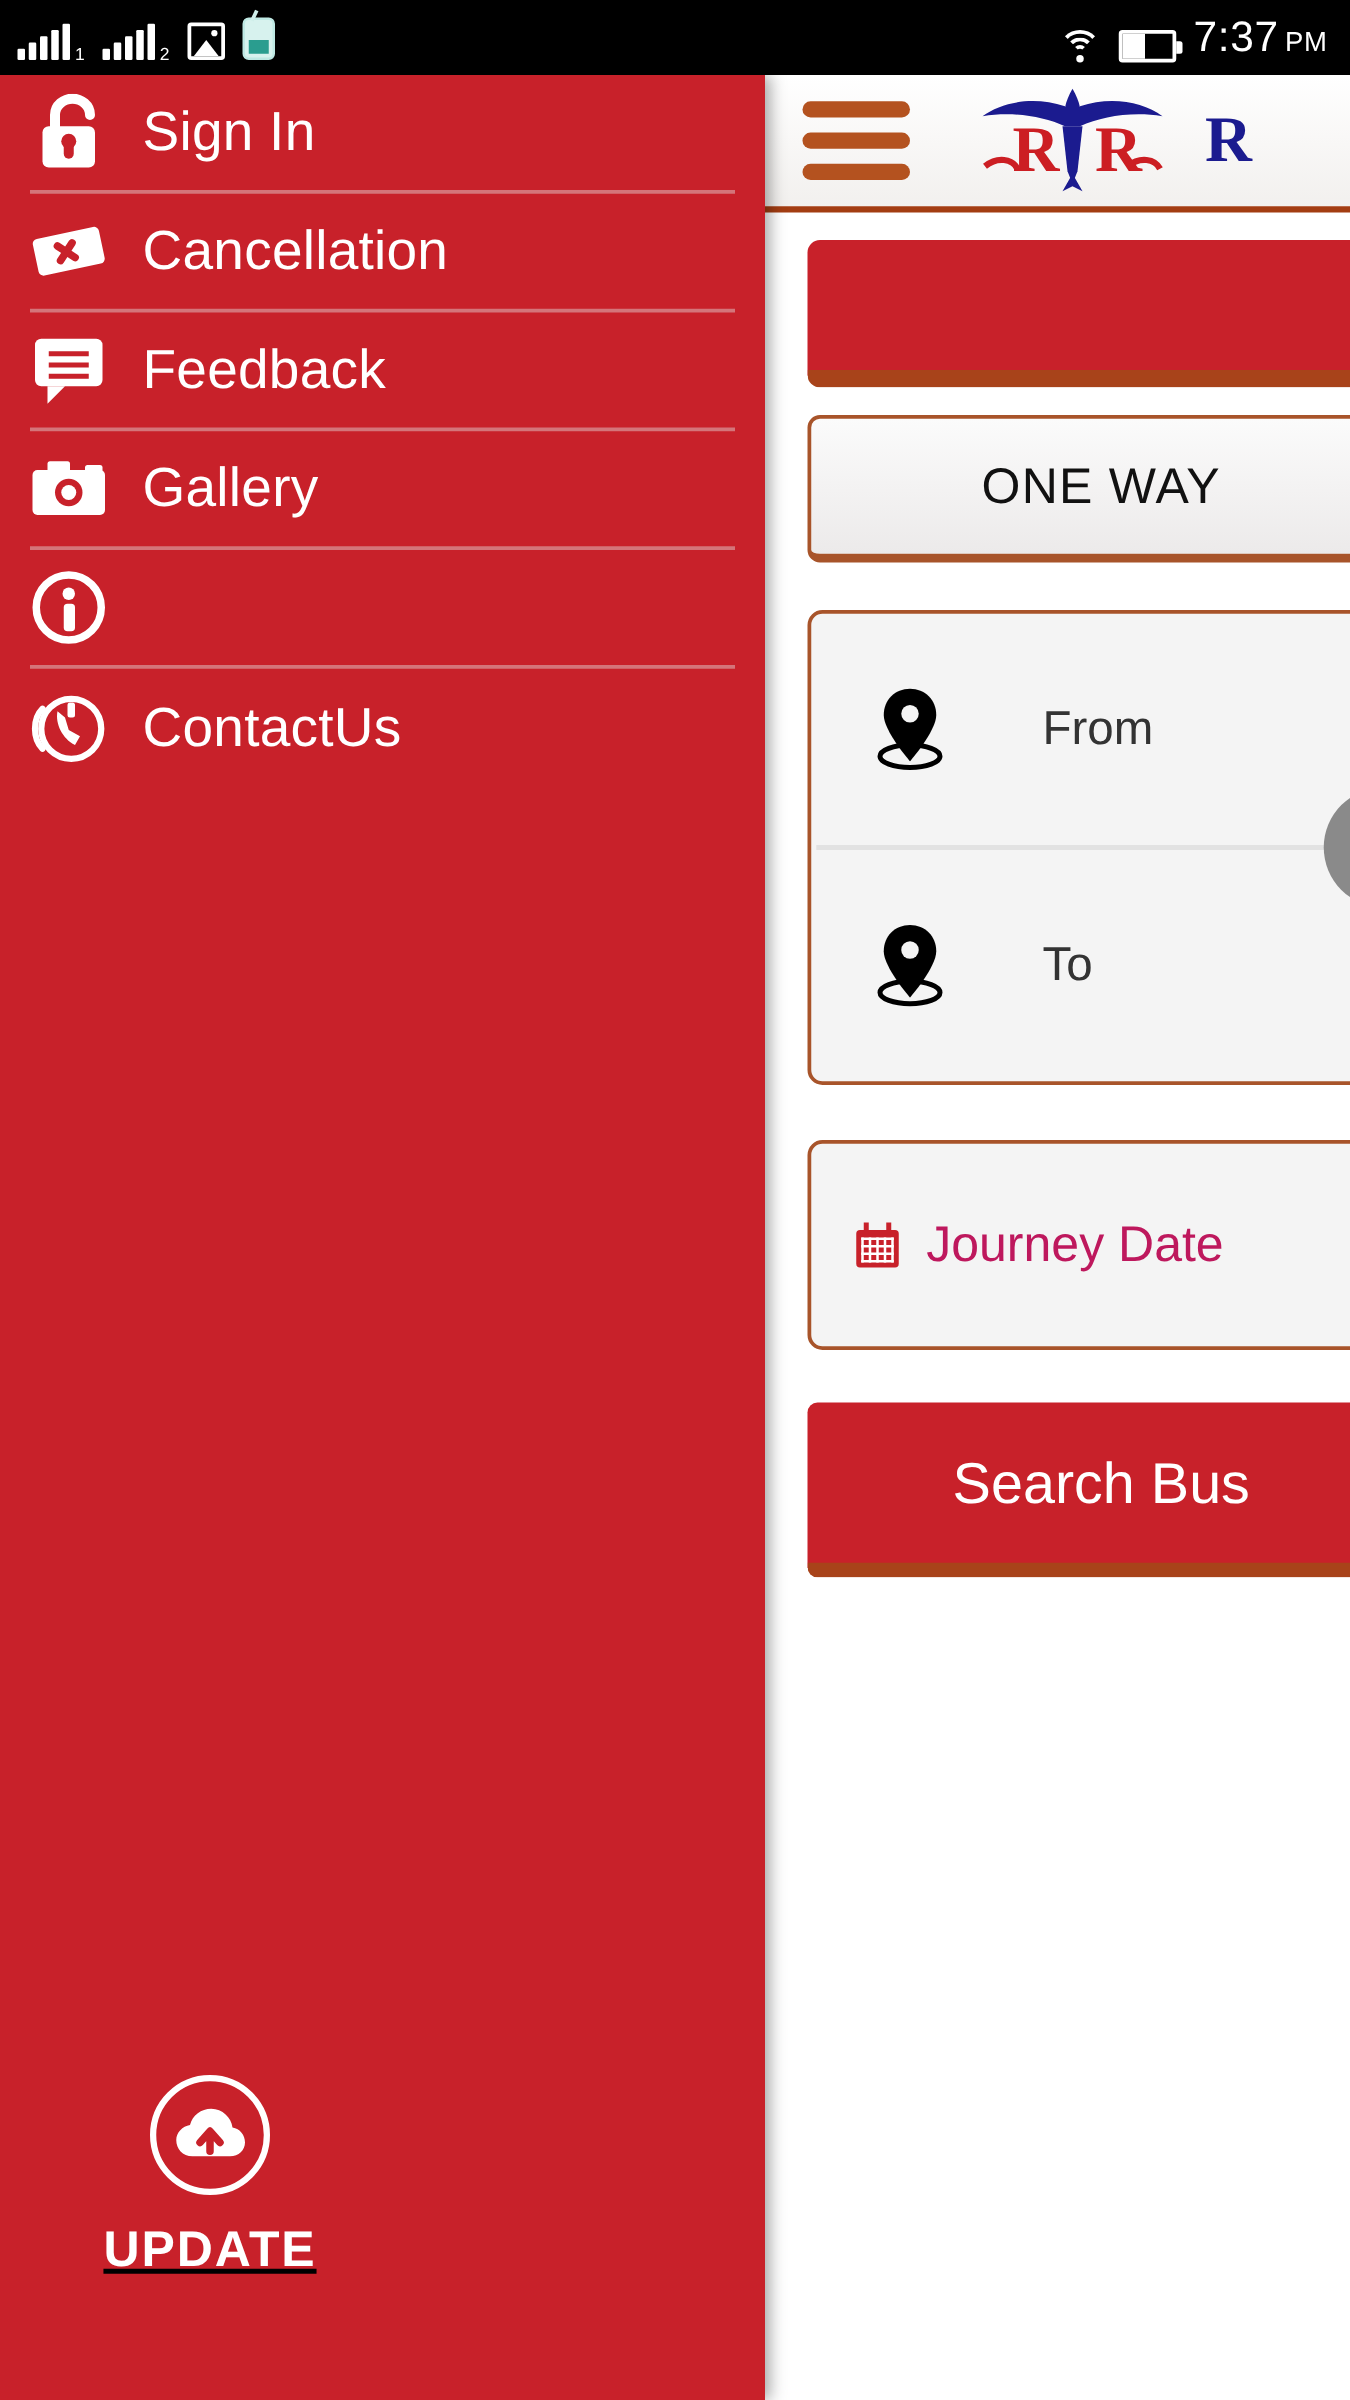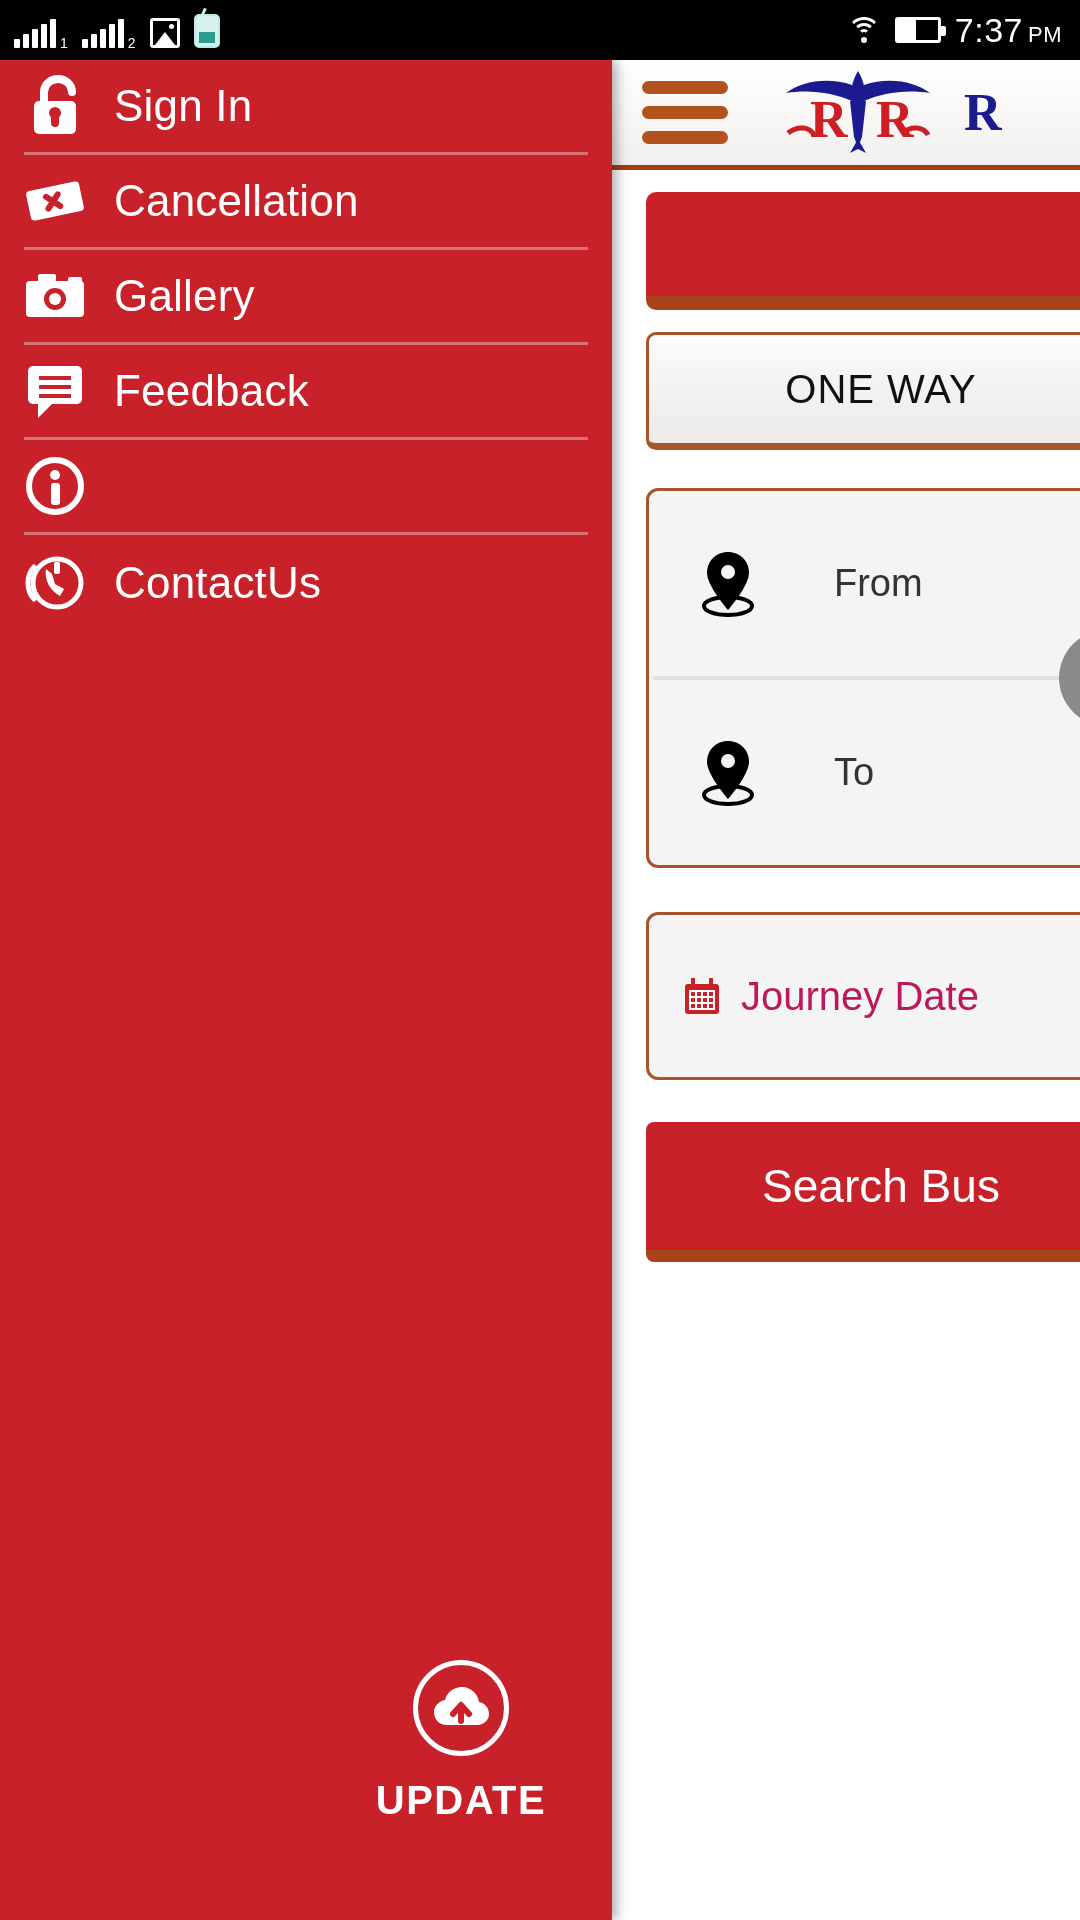--- a/index.html
+++ b/index.html
@@ -12,21 +12,21 @@
   #screen { position:relative; width:1080px; height:1920px; overflow:hidden; background:#fff; }
 
   
   #statusbar {
     position:absolute; top:0; left:0; width:1080px; height:60px;
     background:#000; color:#fff;
     display:flex; align-items:center; justify-content:space-between;
     padding:0 18px 0 14px;
   }
   .sb-left { display:flex; align-items:flex-end; gap:14px; height:60px; padding-bottom:12px;}
-  .sb-right { display:flex; align-items:center; gap:14px; }
+  .sb-right { display:flex; align-items:flex-end; gap:14px; }
 
   .sig { position:relative; display:flex; align-items:flex-end; gap:3px; height:30px;}
   .sig i { display:block; width:6px; background:#fff; border-radius:1px; }
   .sig i:nth-child(1){height:9px;} .sig i:nth-child(2){height:14px;}
   .sig i:nth-child(3){height:19px;} .sig i:nth-child(4){height:24px;}
   .sig i:nth-child(5){height:29px;}
   .sig .simnum { font-size:14px; line-height:10px; color:#fff; margin-left:1px; align-self:flex-end;}
 
   .ic-gallery { width:30px; height:30px; border:3px solid #fff; border-radius:3px; position:relative; overflow:hidden; background:#000;}
   .ic-gallery:after{ content:""; position:absolute; left:2px; bottom:0; width:0;height:0;
@@ -138,22 +138,23 @@
     color:#fff;
   }
   .mitem:last-child { border-bottom:none; }
   .mitem .mlabel { font-size:44px; color:#fff; letter-spacing:.2px; }
   .micon { width:62px; height:62px; display:flex; align-items:center; justify-content:center; flex:0 0 62px;}
   .micon svg { display:block; }
 
   #drawerfill { flex:1 1 auto; }
 
   #drawerfooter {
-    height:260px; display:flex; align-items:flex-start; justify-content:flex-end;
-    padding:0 36px;
+    height:260px; display:flex; align-items:flex-start; justify-content:flex-start;
+    padding:0 53px;
+    text-decoration:underline;
   }
   .fbtn { width:230px; display:flex; flex-direction:column; align-items:center; gap:22px; color:#fff; }
   .fbtn .circ {
     width:96px; height:96px; border:5px solid #fff; border-radius:50%;
     display:flex; align-items:center; justify-content:center;
   }
   .fbtn .flabel { font-size:40px; letter-spacing:1.5px; font-weight:bold; }
 </style>
 </head>
 <body>
@@ -290,46 +291,46 @@
               <rect x="4" y="10" width="54" height="30" rx="4" fill="#fff"></rect>
               <path d="M14 20 L26 32 M26 20 L14 32" stroke="#c8212a" stroke-width="6" stroke-linecap="round" transform="translate(9,-1)"></path>
             </g>
           </svg>
         </span>
         <span class="mlabel">Cancellation</span>
       </div>
 
       <div class="mitem">
         <span class="micon">
+          <svg width="58" height="58" viewBox="0 0 58 58">
+            <rect x="2" y="4" width="54" height="38" rx="5" fill="#fff"></rect>
+            <path d="M12 42 L12 56 L26 42 Z" fill="#fff"></path>
+            <rect x="13" y="14" width="32" height="4" fill="#c8212a"></rect>
+            <rect x="13" y="23" width="32" height="4" fill="#c8212a"></rect>
+            <rect x="13" y="32" width="32" height="4" fill="#c8212a"></rect>
+          </svg>
+        </span>
+        <span class="mlabel">Feedback</span>
+      </div>
+
+      <div class="mitem">
+        <span class="micon">
           <svg width="62" height="50" viewBox="0 0 62 50">
             <rect x="2" y="10" width="58" height="36" rx="4" fill="#fff"></rect>
             <rect x="14" y="3" width="18" height="9" rx="2" fill="#fff"></rect>
             <rect x="44" y="6" width="14" height="6" rx="2" fill="#fff"></rect>
             <circle cx="31" cy="28" r="11" fill="#c8212a"></circle>
             <circle cx="31" cy="28" r="6" fill="#fff"></circle>
           </svg>
         </span>
         <span class="mlabel">Gallery</span>
       </div>
 
       <div class="mitem">
         <span class="micon">
-          <svg width="58" height="58" viewBox="0 0 58 58">
-            <rect x="2" y="4" width="54" height="38" rx="5" fill="#fff"></rect>
-            <path d="M12 42 L12 56 L26 42 Z" fill="#fff"></path>
-            <rect x="13" y="14" width="32" height="4" fill="#c8212a"></rect>
-            <rect x="13" y="23" width="32" height="4" fill="#c8212a"></rect>
-            <rect x="13" y="32" width="32" height="4" fill="#c8212a"></rect>
-          </svg>
-        </span>
-        <span class="mlabel">Feedback</span>
-      </div>
-
-      <div class="mitem">
-        <span class="micon">
           <svg width="60" height="60" viewBox="0 0 60 60">
             <circle cx="30" cy="30" r="26" fill="none" stroke="#fff" stroke-width="6"></circle>
             <circle cx="30" cy="19" r="5" fill="#fff"></circle>
             <rect x="26" y="27" width="9" height="22" rx="3" fill="#fff"></rect>
           </svg>
         </span>
       </div>
 
       <div class="mitem">
         <span class="micon">

